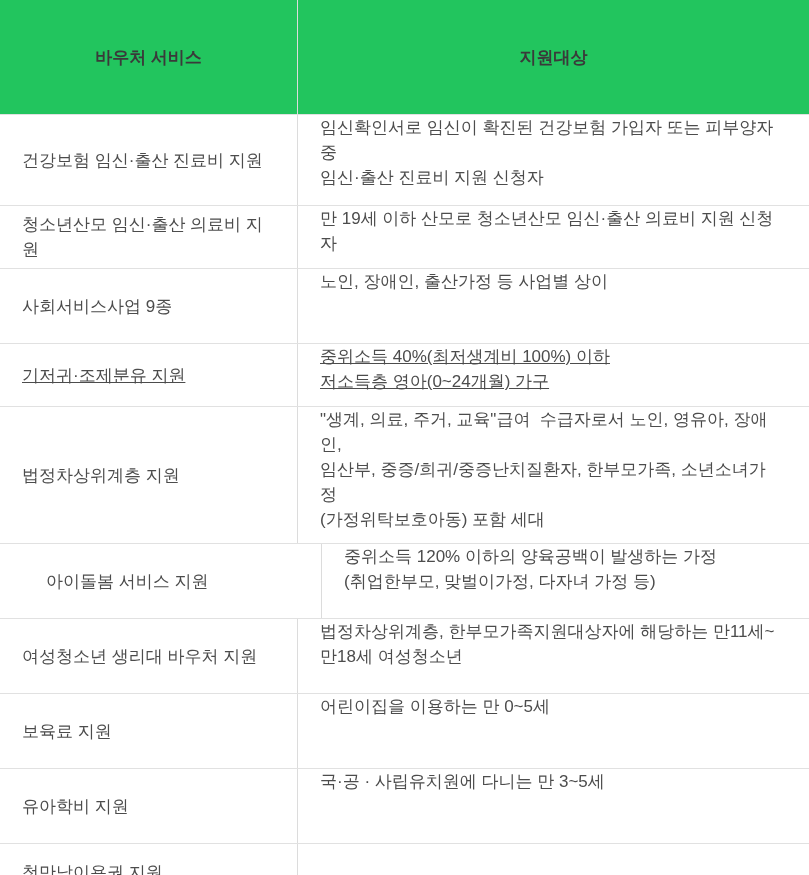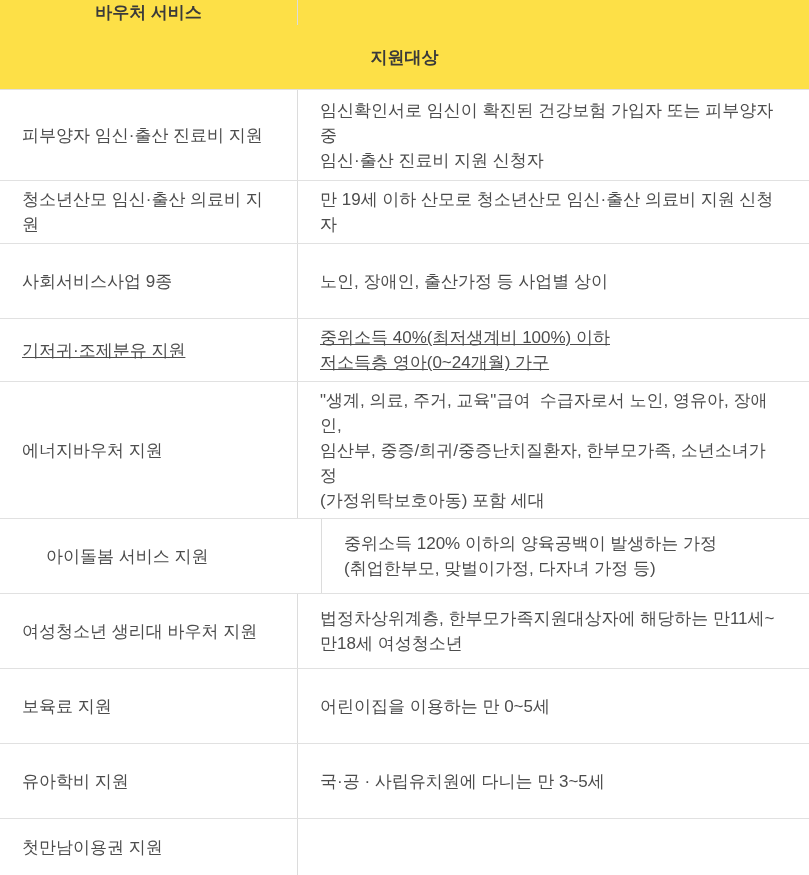--- a/index.html
+++ b/index.html
@@ -37,26 +37,24 @@
     padding: 0 30px 0 22px;
     display: flex;
     flex-direction: column;
     justify-content: center;
   }
   .cell-right {
     flex: 1;
     padding: 0 27px 0 22px;
     display: flex;
     flex-direction: column;
-    justify-content: center;
   }
   .header-row {
-    background: #fde047;
-    height: 90px;
-    flex-direction: column;
+    background: #22c55e;
+    height: 115px;
   }
   .header-row .cell {
     align-items: center;
     justify-content: center;
     font-weight: bold;
     color: #3a3a3a;
     text-align: center;
     padding: 0;
   }
   .line {
@@ -69,41 +67,41 @@
 <div class="page">
   <div class="voucher-table">
 
     <div class="t-row header-row">
       <div class="cell cell-left">바우처 서비스</div>
       <div class="cell cell-right">지원대상</div>
     </div>
 
     <div id="rows-container">
   <div class="t-row" style="height: 91px;">
-    <div class="cell cell-left">피부양자 임신·출산 진료비 지원</div>
+    <div class="cell cell-left">건강보험 임신·출산 진료비 지원</div>
     <div class="cell cell-right"><div class="line">임신확인서로 임신이 확진된 건강보험 가입자 또는 피부양자 중</div><div class="line">임신·출산 진료비 지원 신청자</div></div>
   </div>
 
   <div class="t-row" style="height: 63px;">
     <div class="cell cell-left">청소년산모 임신·출산 의료비 지원</div>
     <div class="cell cell-right"><div class="line">만 19세 이하 산모로 청소년산모 임신·출산 의료비 지원 신청자</div></div>
   </div>
 
   <div class="t-row" style="height: 75px;">
     <div class="cell cell-left">사회서비스사업 9종</div>
     <div class="cell cell-right"><div class="line">노인, 장애인, 출산가정 등 사업별 상이</div></div>
   </div>
 
   <div class="t-row" style="height: 63px; text-decoration: underline;">
     <div class="cell cell-left">기저귀·조제분유 지원</div>
     <div class="cell cell-right"><div class="line">중위소득 40%(최저생계비 100%) 이하</div><div class="line">저소득층 영아(0~24개월) 가구</div></div>
   </div>
 
   <div class="t-row" style="height: 137px;">
-    <div class="cell cell-left">에너지바우처 지원</div>
+    <div class="cell cell-left">법정차상위계층 지원</div>
     <div class="cell cell-right"><div class="line">"생계, 의료, 주거, 교육"급여  수급자로서 노인, 영유아, 장애인,</div><div class="line">임산부, 중증/희귀/중증난치질환자, 한부모가족, 소년소녀가정</div><div class="line">(가정위탁보호아동) 포함 세대</div></div>
   </div>
 
   <div class="t-row" style="height: 75px; padding-left: 24px;">
     <div class="cell cell-left">아이돌봄 서비스 지원</div>
     <div class="cell cell-right"><div class="line">중위소득 120% 이하의 양육공백이 발생하는 가정</div><div class="line">(취업한부모, 맞벌이가정, 다자녀 가정 등)</div></div>
   </div>
 
   <div class="t-row" style="height: 75px;">
     <div class="cell cell-left">여성청소년 생리대 바우처 지원</div>

